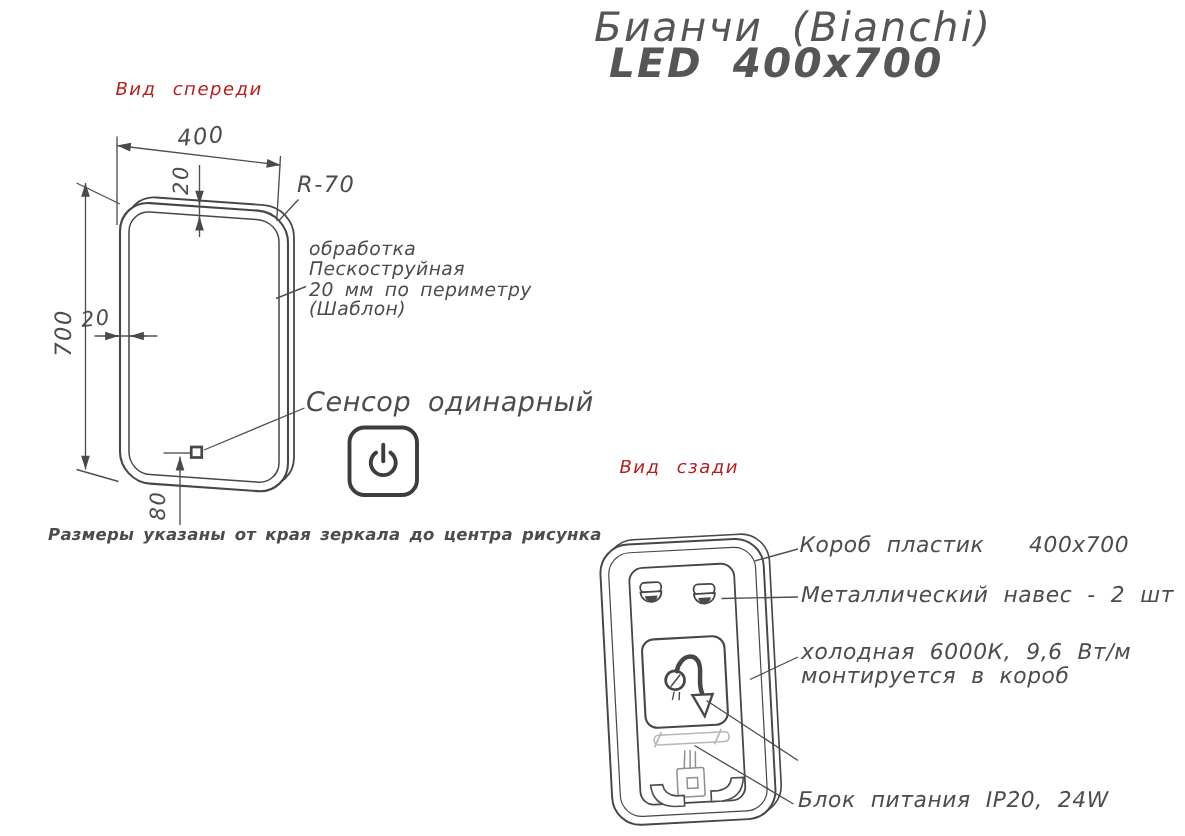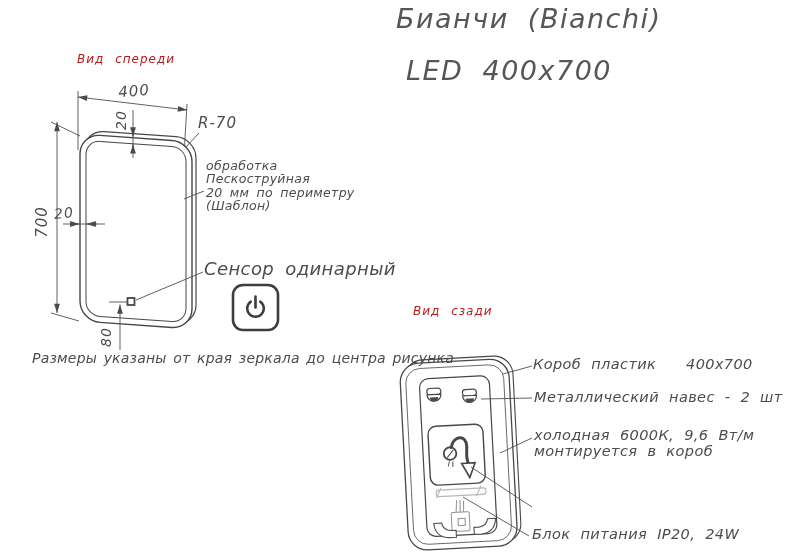--- a/index.html
+++ b/index.html
@@ -6,21 +6,21 @@
   #page{position:relative;width:790px;height:557px;background:#ffffff;overflow:hidden;
         font-family:"DejaVu Sans",sans-serif;}
   .t{position:absolute;font-style:italic;color:#4f4f4f;white-space:nowrap;}
   .title{font-size:27px;letter-spacing:1.5px;word-spacing:9px;color:#565656;}
   .heading{font-size:12px;letter-spacing:1px;word-spacing:6px;color:#b91c1c;}
   .dim{font-size:15px;color:#4c4c4c;letter-spacing:1px;}
   .dim-sm{font-size:14px;color:#4c4c4c;letter-spacing:1px;}
   .rot90{transform:rotate(-90deg);transform-origin:center center;text-align:center;}
   .ann{font-size:12.5px;line-height:13.4px;color:#4c4c4c;letter-spacing:0.3px;word-spacing:3px;}
   .lbl{font-size:14.5px;color:#4c4c4c;letter-spacing:0.4px;word-spacing:5px;}
-  .note{font-size:14px;color:#4c4c4c;letter-spacing:0.2px;word-spacing:2px;}
+  .note{font-size:11px;color:#4c4c4c;letter-spacing:0.2px;word-spacing:2px;font-weight:bold;}
   svg{position:absolute;left:0;top:0;}
 </style>
 </head>
 <body>
 
 <div id="page">
 
   <svg width="790" height="557" viewBox="0 0 790 557">
     <defs>
       <marker id="arr" markerWidth="11" markerHeight="9" refX="9.6" refY="4" orient="auto-start-reverse" markerUnits="userSpaceOnUse">
@@ -128,21 +128,21 @@
     <g stroke="#4f4f4f" stroke-width="0.9">
       <line x1="532" y1="366" x2="503" y2="374"></line>
       <line x1="532" y1="398" x2="481" y2="399"></line>
       <line x1="532" y1="438" x2="500" y2="453"></line>
       <line x1="532" y1="507" x2="471" y2="467"></line>
       <line x1="529" y1="536" x2="463" y2="497"></line>
     </g>
   </svg>
 
   <div class="t title" style="left:396px;top:3px;">Бианчи (Bianchi)</div>
-  <div class="t title" style="left:406px;top:55px;">LED 400x700</div>
+  <div class="t title" style="left:406px;top:27px;font-weight:bold;">LED 400x700</div>
 
   <div class="t heading" style="left:77px;top:52px;">Вид спереди</div>
 
   <div class="t dim" style="left:112px;top:82px;width:44px;text-align:center;transform:rotate(-5deg);">400</div>
   <div class="t dim-sm rot90" style="left:106px;top:112px;width:30px;">20</div>
   <div class="t dim rot90" style="left:22px;top:213px;width:40px;">700</div>
   <div class="t dim-sm" style="left:54px;top:205px;transform:rotate(-6deg);">20</div>
   <div class="t dim-sm rot90" style="left:91px;top:329px;width:30px;">80</div>
   <div class="t dim" style="left:198px;top:114px;">R-70</div>
 

